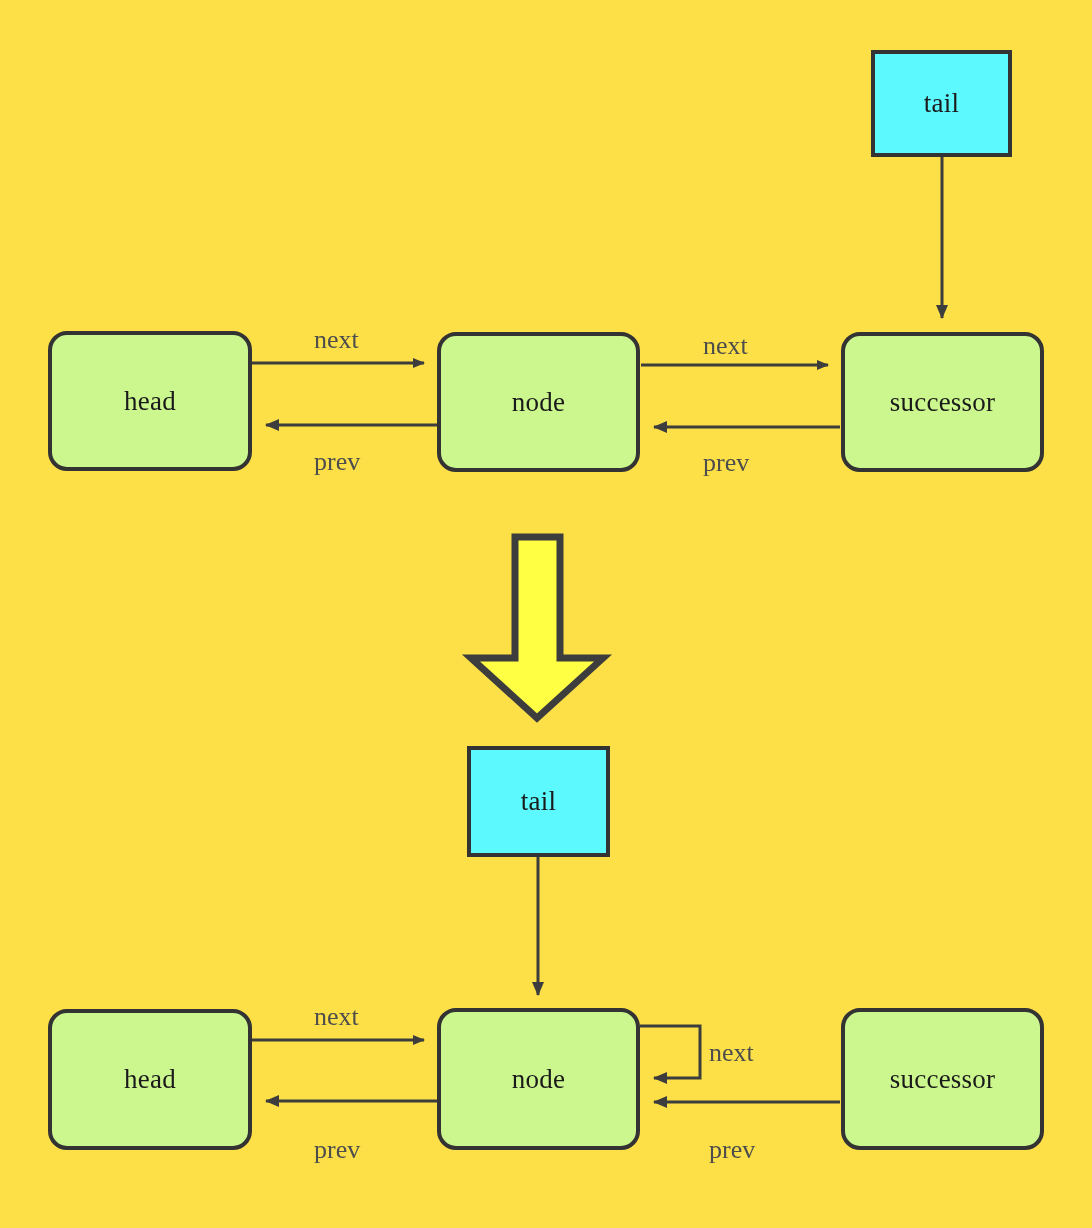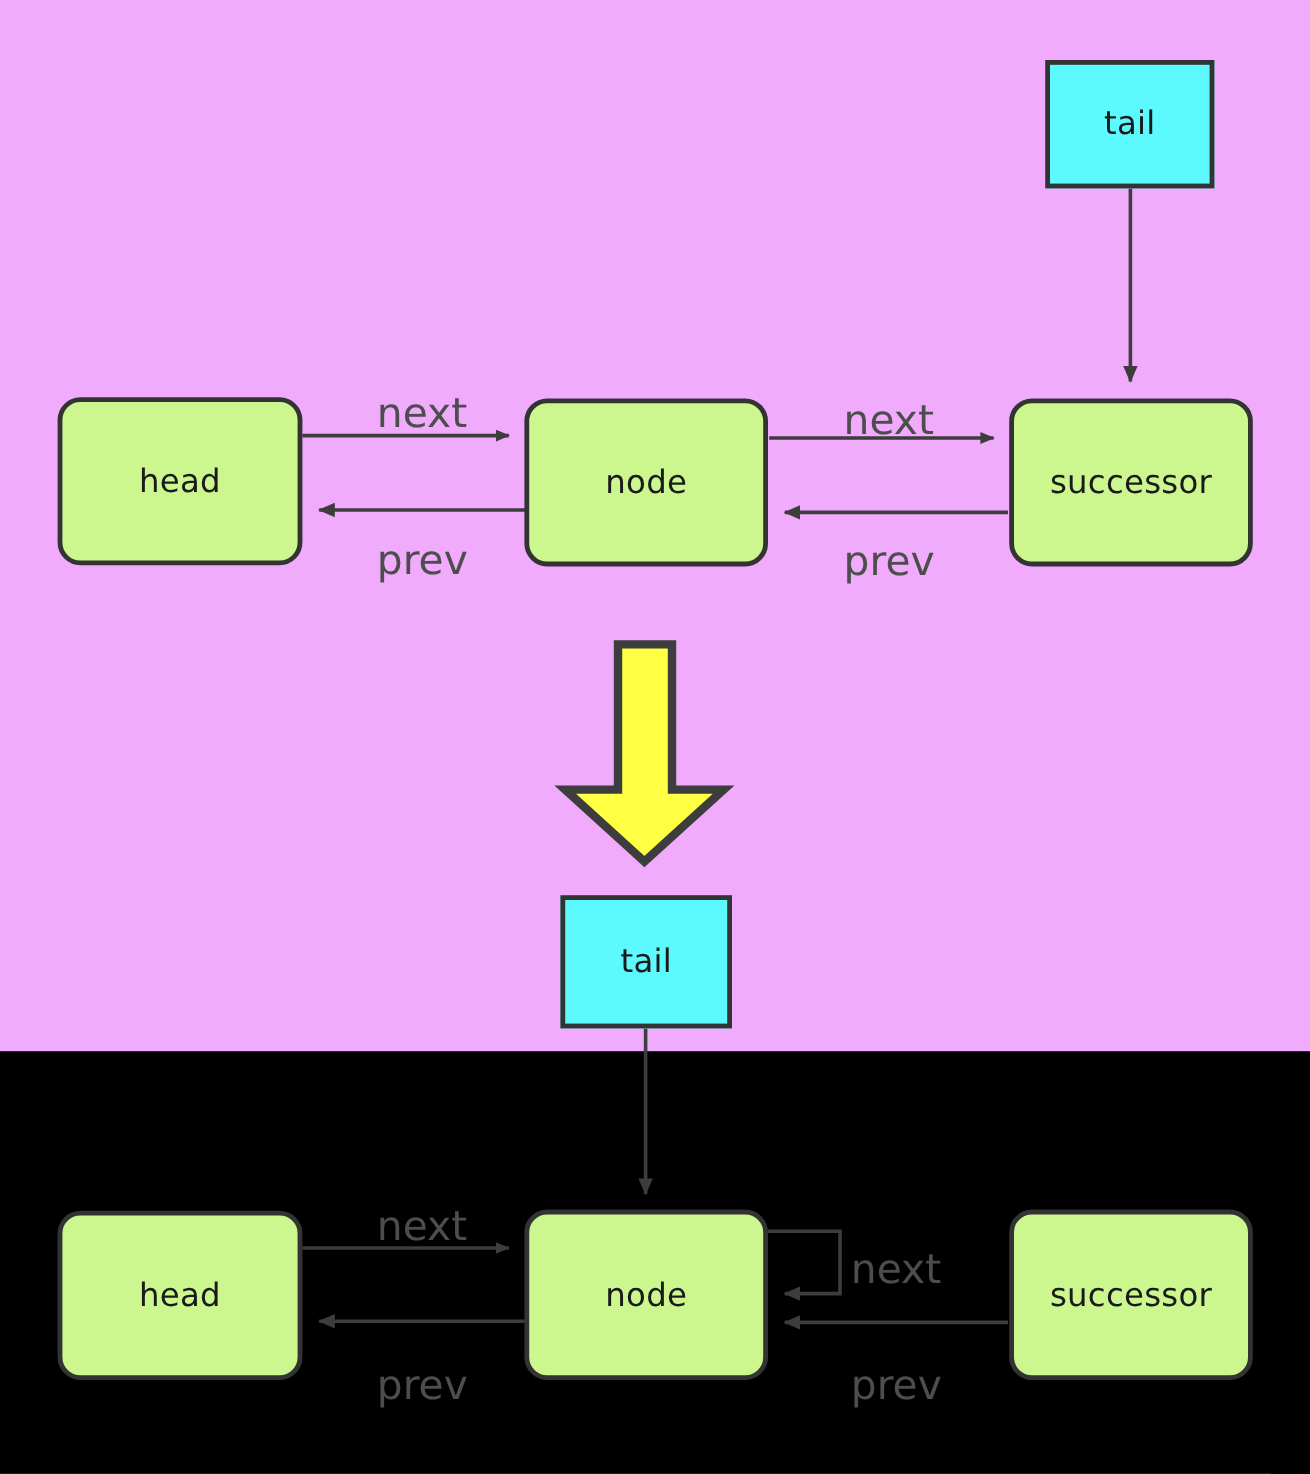--- a/index.html
+++ b/index.html
@@ -9,22 +9,23 @@
   }
   body {
     width: 1092px;
     height: 1228px;
     font-family: "DejaVu Sans", "Liberation Sans", sans-serif;
     overflow: hidden;
   }
   #canvas {
     position: relative;
     width: 1092px;
-    height: 876px;
-    background: #f0abfc;
+    height: 1228px;
+    background: #fde047;
+    font-family: Liberation Serif, serif;
   }
   svg.layer {
     position: absolute;
     left: 0;
     top: 0;
     width: 1092px;
     height: 1228px;
     overflow: visible;
   }
   .node-box {
@@ -41,21 +42,21 @@
   .node-box.green {
     background: #ccf78f;
     border-radius: 19px;
   }
   .node-box.cyan {
     background: #5cf9ff;
     border-radius: 0px;
   }
   .edge-label {
     position: absolute;
-    font-size: 34px;
+    font-size: 26px;
     color: #4d4d4d;
     white-space: nowrap;
     pointer-events: none;
   }
 </style>
 </head>
 <body>
 
 <div id="canvas">
 

